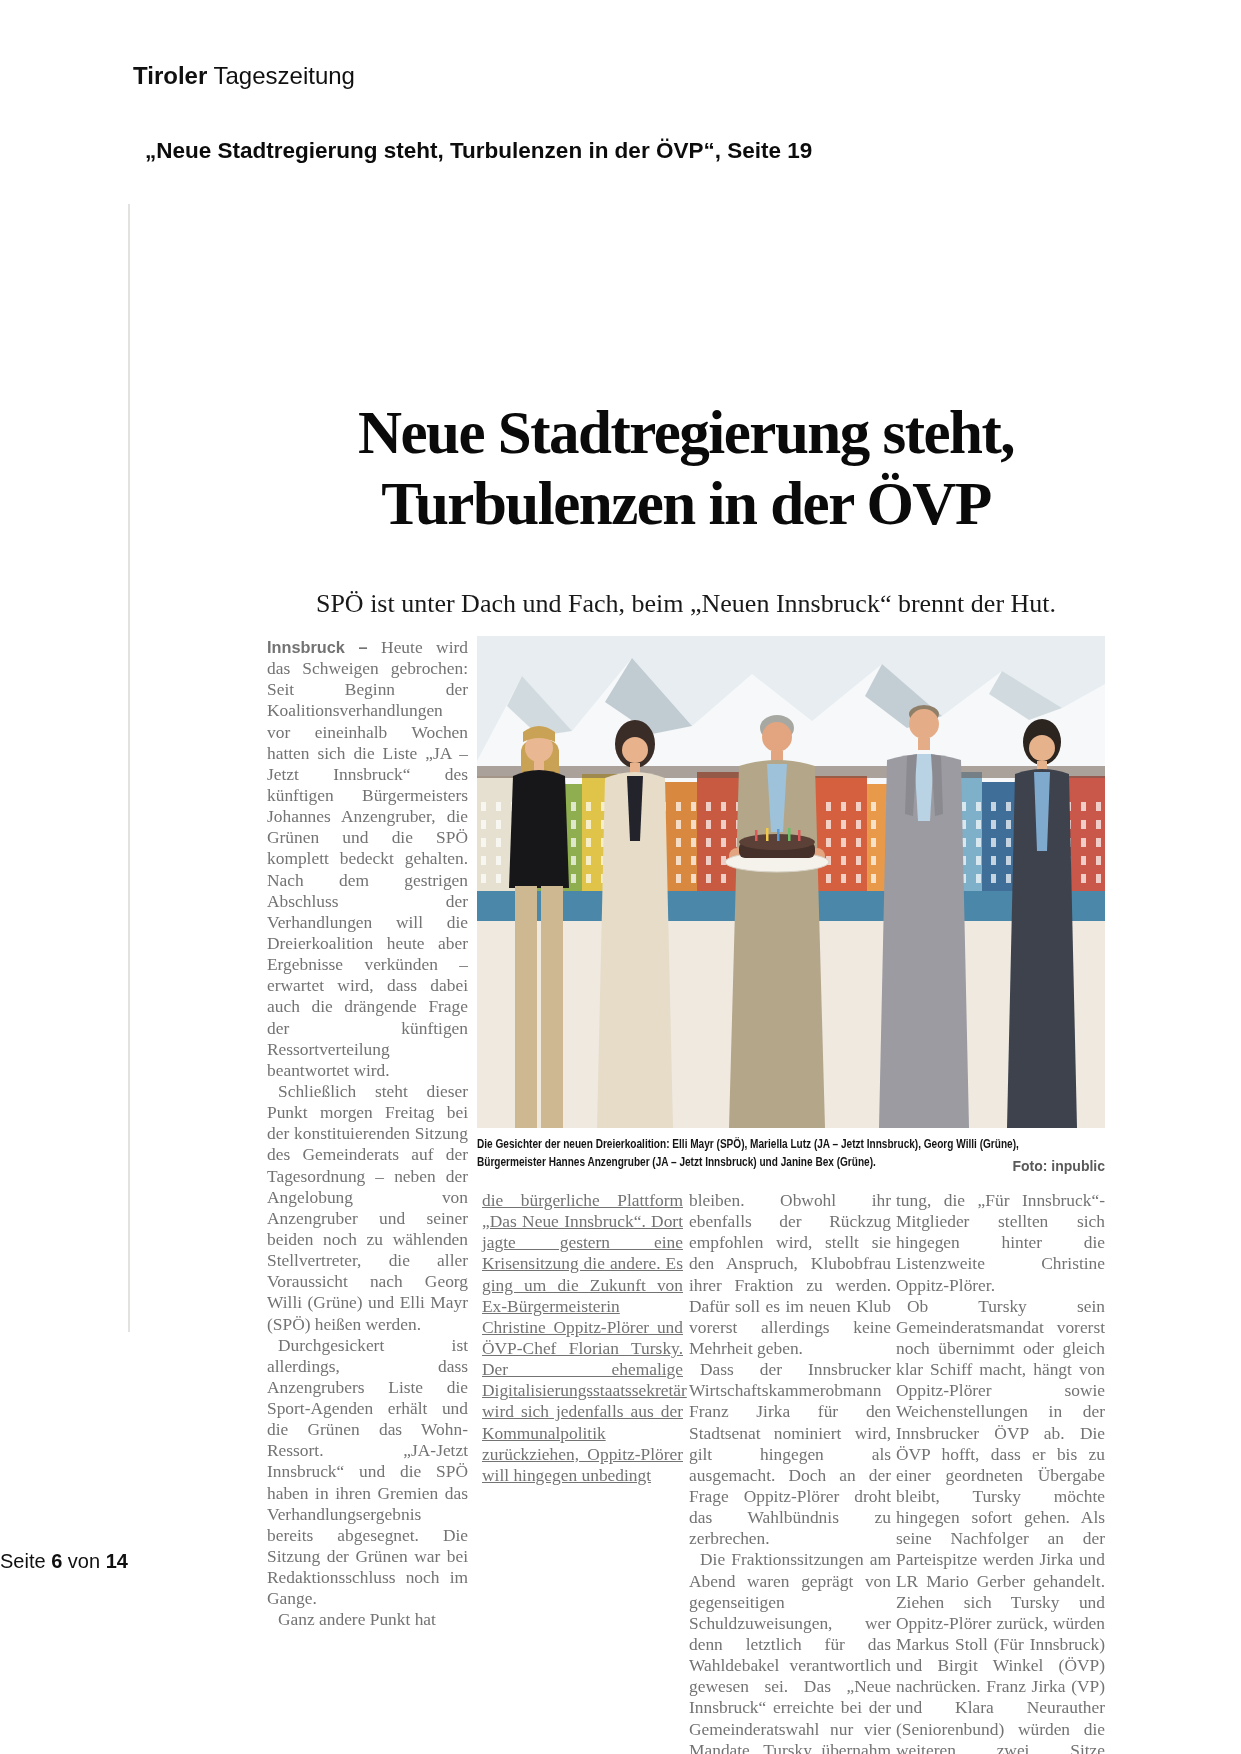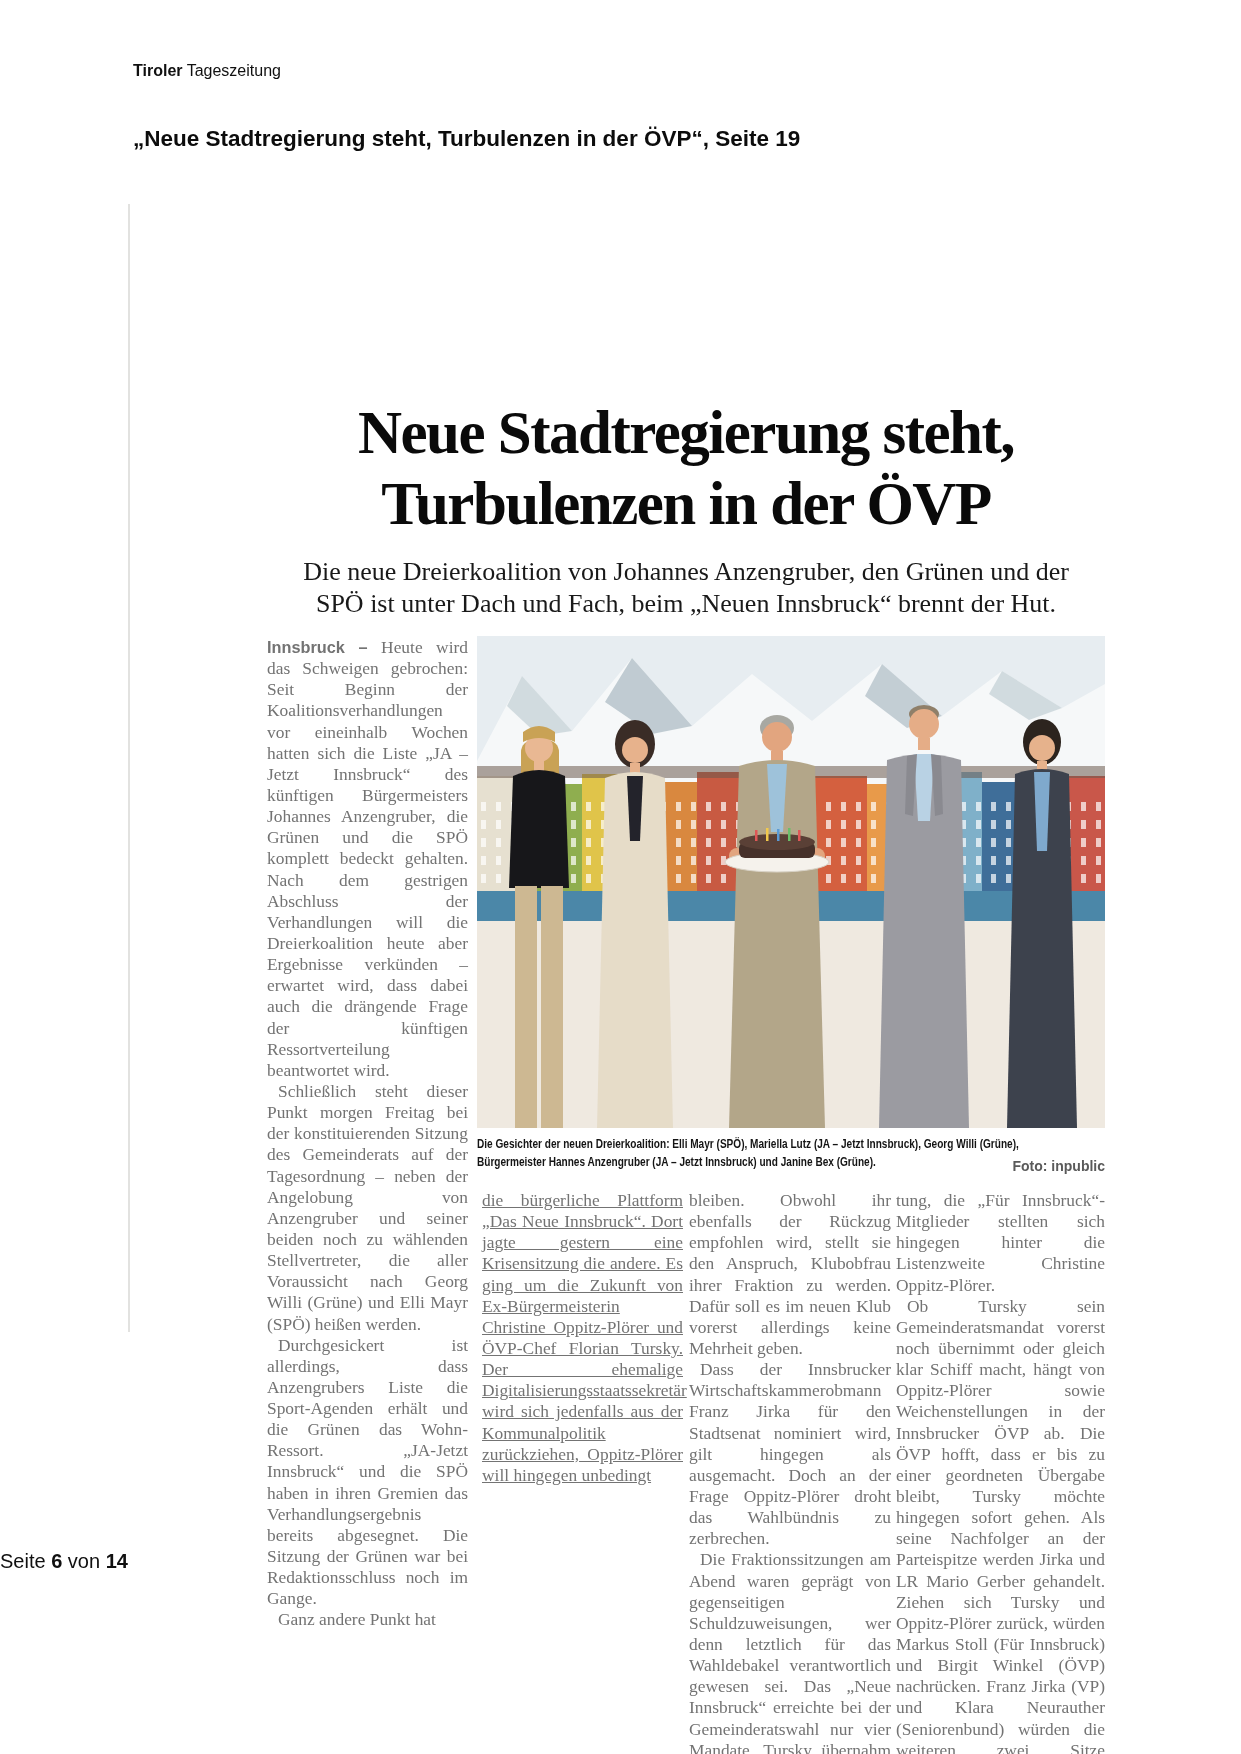--- a/index.html
+++ b/index.html
@@ -1,23 +1,23 @@
 <!DOCTYPE html>
 <html lang="de"><head>
 <meta charset="utf-8">
 <style>
   html,body{margin:0;padding:0;background:#ffffff;}
   .page{position:relative;width:1241px;height:1754px;background:#ffffff;
         font-family:"Liberation Serif",serif;color:#1c1c1c;overflow:hidden;}
 
   
   .pub{position:absolute;left:133px;top:62px;font-family:"Liberation Sans",sans-serif;
-       font-size:16px;color:#101010;}
+       font-size:24px;color:#101010;}
   .pub .b{font-weight:700;}
-  .refhead{position:absolute;left:133px;top:126px;width:860px;margin:0;
+  .refhead{position:absolute;left:133px;top:126px;width:860px;margin:12px;
            font-family:"Liberation Sans",sans-serif;font-size:22.5px;font-weight:700;color:#0c0c0c;}
 
   
   .clipping{position:absolute;left:128px;top:204px;width:850px;height:1128px;
             border-left:2px solid #e2e2e0;}
   .headline{position:absolute;left:137px;top:194px;width:838px;margin:0;text-align:center;
             font-family:"Liberation Serif",serif;font-weight:700;font-size:61px;
             line-height:1.16;letter-spacing:-1.5px;color:#0a0a0a;}
   .subhead{position:absolute;left:137px;top:352px;width:838px;text-align:center;
            font-size:26px;line-height:1.22;color:#191919;}
@@ -51,21 +51,21 @@
 <div class="page">
 
   <div class="pub"><span class="b">Tiroler</span><span> Tageszeitung</span></div>
 
   <h2 class="refhead">„Neue Stadtregierung steht, Turbulenzen in der ÖVP“, Seite 19</h2>
 
   <div class="clipping">
 
     <h1 class="headline"><span>Neue Stadtregierung steht,</span><br><span>Turbulenzen in der ÖVP</span></h1>
 
-    <div class="subhead"><span>Die neue Dreierkoalition von Johannes Anzengruber, den Grünen und der</span><br><span>SPÖ ist unter Dach und Fach, beim „Neuen Innsbruck“ brennt der Hut.</span></div>
+    <div class="subhead"><br><span>SPÖ ist unter Dach und Fach, beim „Neuen Innsbruck“ brennt der Hut.</span></div>
 
     <div class="bodycol" id="col1">
       <p><b class="lead">Innsbruck –</b> <span>Heute wird das Schweigen gebrochen: Seit Beginn der Koalitionsverhandlungen vor eineinhalb Wochen hatten sich die Liste „JA – Jetzt Innsbruck“ des künftigen Bürgermeisters Johannes Anzengruber, die Grünen und die SPÖ komplett bedeckt gehalten. Nach dem gestrigen Abschluss der Verhandlungen will die Dreierkoalition heute aber Ergebnisse verkünden – erwartet wird, dass dabei auch die drängende Frage der künftigen Ressortverteilung beantwortet wird.</span></p>
       <p class="ind">Schließlich steht dieser Punkt morgen Freitag bei der konstituierenden Sitzung des Gemeinderats auf der Tagesordnung – neben der Angelobung von Anzengruber und seiner beiden noch zu wählenden Stellvertreter, die aller Voraussicht nach Georg Willi (Grüne) und Elli Mayr (SPÖ) heißen werden.</p>
       <p class="ind">Durchgesickert ist allerdings, dass Anzengrubers Liste die Sport-Agenden erhält und die Grünen das Wohn-Ressort. „JA-Jetzt Innsbruck“ und die SPÖ haben in ihren Gremien das Verhandlungsergebnis bereits abgesegnet. Die Sitzung der Grünen war bei Redaktionsschluss noch im Gange.</p>
       <p class="ind">Ganz andere Punkt hat</p>
     </div>
 
     <svg class="photo" viewBox="0 0 628 492" aria-hidden="true">
       <defs>

